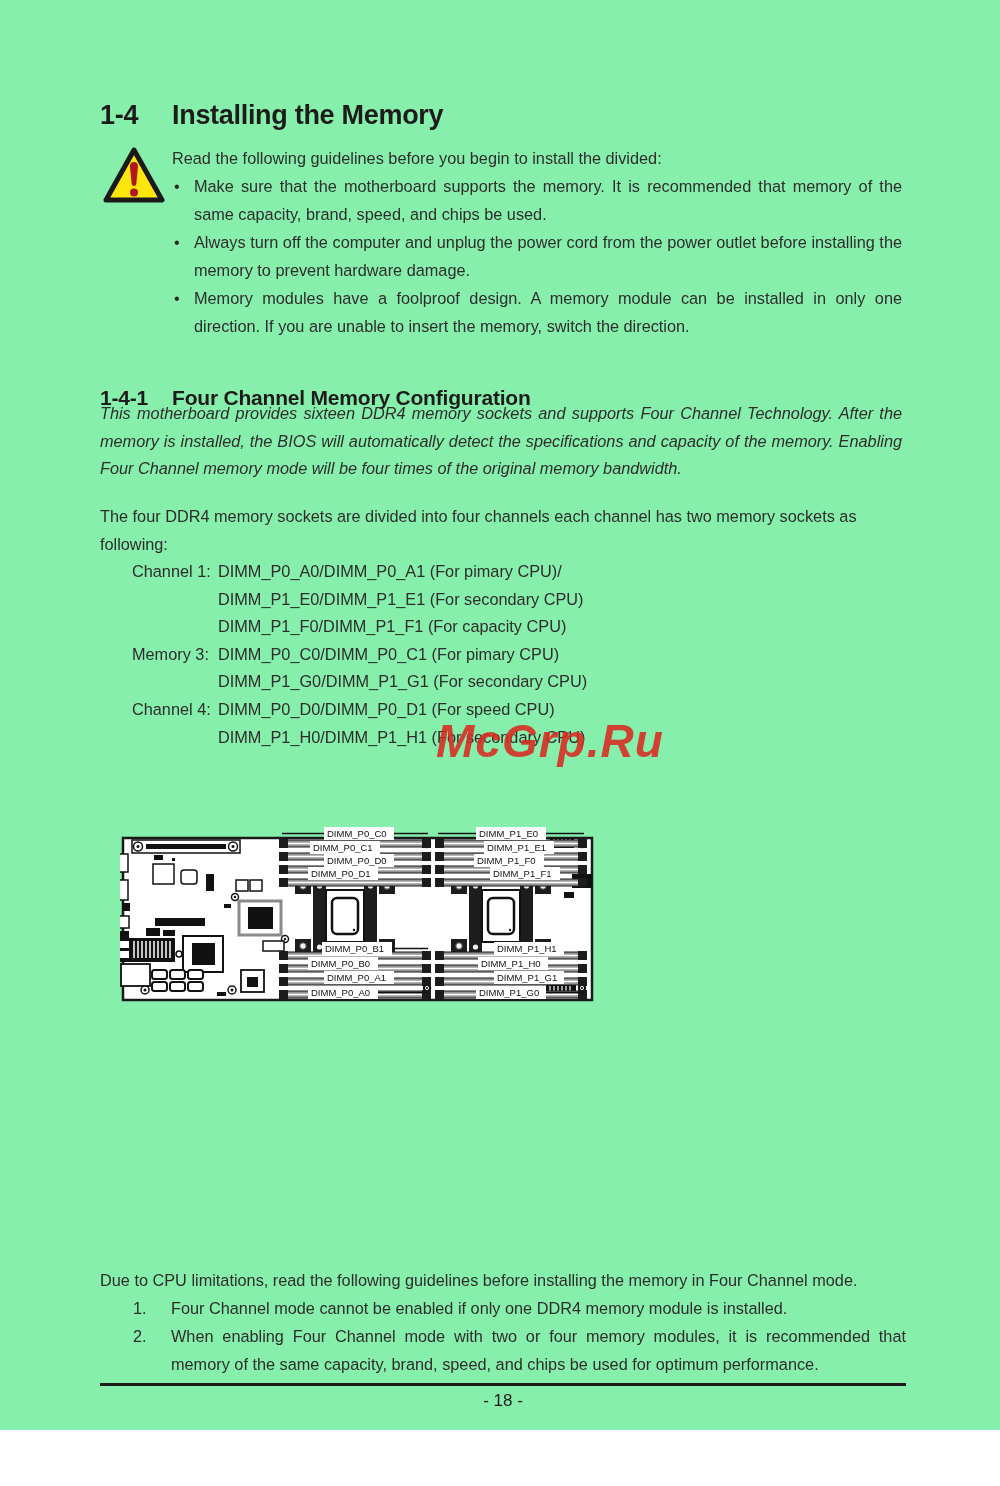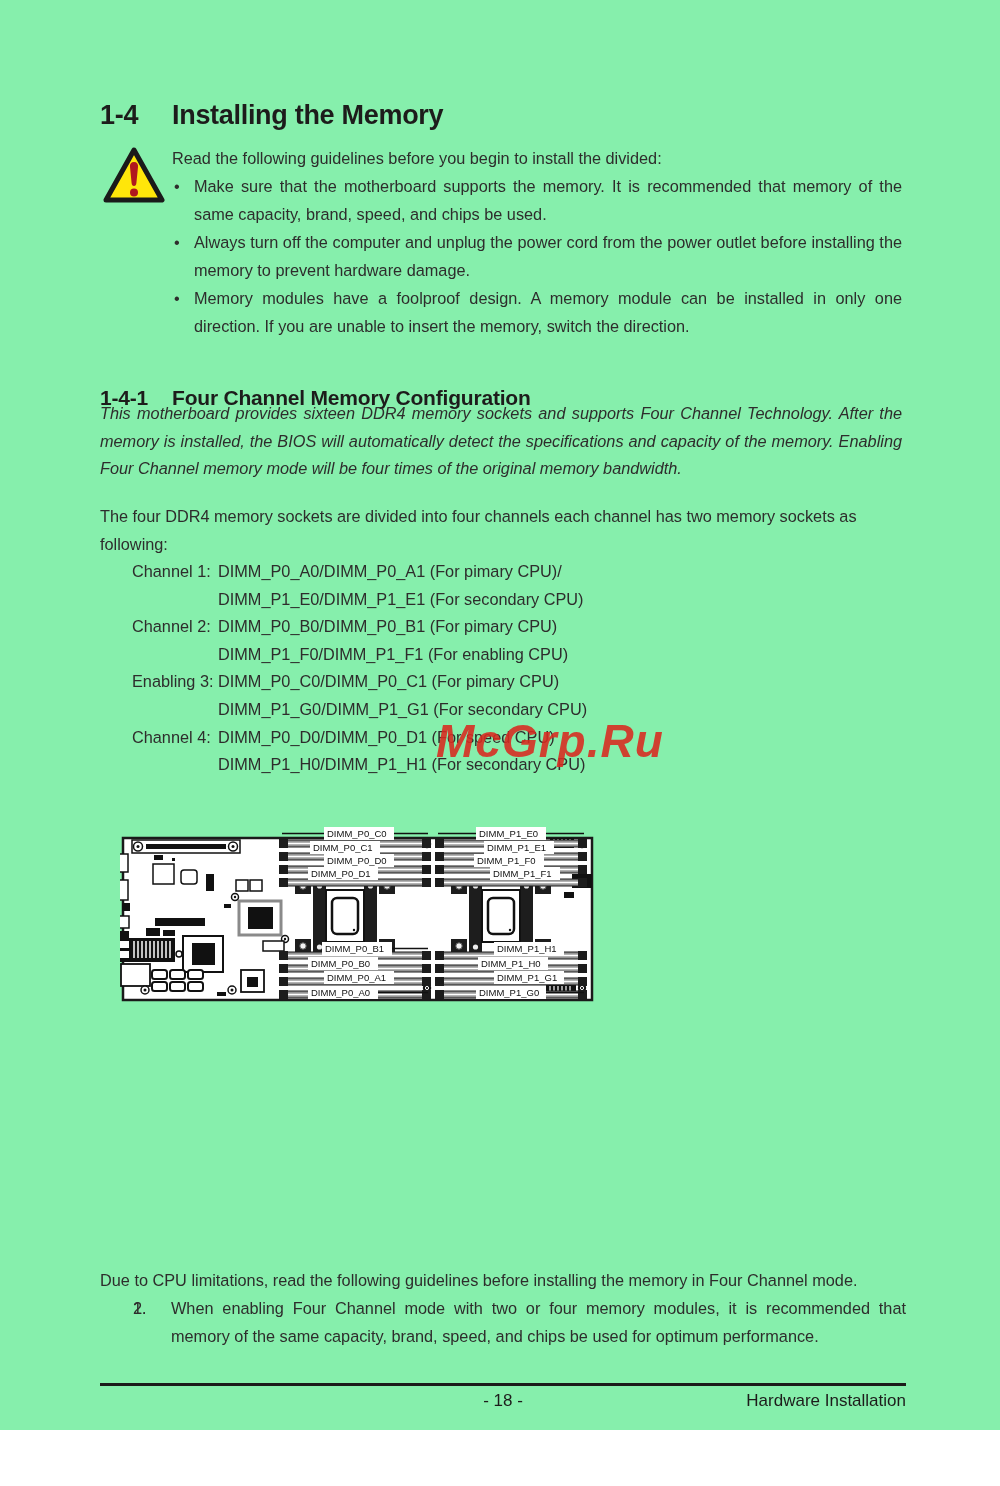--- a/index.html
+++ b/index.html
@@ -76,23 +76,22 @@
   <div class="subsection-row">
     <span class="subsection-num">1-4-1</span><span>Four Channel Memory Configuration</span>
   </div>
 
   <div class="para justify" id="p1">This motherboard provides sixteen DDR4 memory sockets and supports Four Channel Technology. After the memory is installed, the BIOS will automatically detect the specifications and capacity of the memory. Enabling Four Channel memory mode will be four times of the original memory bandwidth.</div>
   <div class="para" id="p2">The four DDR4 memory sockets are divided into four channels each channel has two memory sockets as following:</div>
 
   <div class="channels">
     <div class="channel-row"><span class="channel-prefix">Channel 1:</span><span>DIMM_P0_A0/DIMM_P0_A1 (For pimary CPU)/</span></div>
     <div class="channel-row"><span class="channel-prefix"></span><span>DIMM_P1_E0/DIMM_P1_E1 (For secondary CPU)</span></div>
-    <div class="channel-row"><span class="channel-prefix">Channel 2:</span><span>DIMM_P0_B0/DIMM_P0_B1 (For pimary CPU)</span></div>
-    <div class="channel-row"><span class="channel-prefix"></span><span>DIMM_P1_F0/DIMM_P1_F1 (For enabling CPU)</span></div>
-    <div class="channel-row"><span class="channel-prefix">Enabling 3:</span><span>DIMM_P0_C0/DIMM_P0_C1 (For pimary CPU)</span></div>
+    <div class="channel-row"><span class="channel-prefix"></span><span>DIMM_P1_F0/DIMM_P1_F1 (For capacity CPU)</span></div>
+    <div class="channel-row"><span class="channel-prefix">Memory 3:</span><span>DIMM_P0_C0/DIMM_P0_C1 (For pimary CPU)</span></div>
     <div class="channel-row"><span class="channel-prefix"></span><span>DIMM_P1_G0/DIMM_P1_G1 (For secondary CPU)</span></div>
     <div class="channel-row"><span class="channel-prefix">Channel 4:</span><span>DIMM_P0_D0/DIMM_P0_D1 (For speed CPU)</span></div>
     <div class="channel-row"><span class="channel-prefix"></span><span>DIMM_P1_H0/DIMM_P1_H1 (For secondary CPU)</span></div>
   </div>
 
   <div class="watermark" style="color:#da2a20;margin-left:34px;">McGrp.Ru</div>
 
   <svg class="diagram" viewBox="0 0 480 182">
 
     <rect x="3" y="14" width="469" height="162" fill="#ffffff" stroke="#1a1a1a" stroke-width="2.5"></rect>
@@ -351,24 +350,24 @@
         <text class="dimm-label" x="377" y="157">DIMM_P1_G1</text>
       <rect x="356" y="162" width="70" height="13" fill="#fff"></rect>
         <text class="dimm-label" x="359" y="172">DIMM_P1_G0</text>
     </g>
   </svg>
 
   <div class="notes">
     <div class="note-intro">Due to CPU limitations, read the following guidelines before installing the memory in Four Channel mode.</div>
     <div class="note-row">
       <span class="note-num">1.</span>
+      <span>Four Channel mode cannot be enabled if only one DDR4 memory module is installed.</span>
     </div>
     <div class="note-row">
       <span class="note-num">2.</span>
       <span>When enabling Four Channel mode with two or four memory modules, it is recommended that memory of the same capacity, brand, speed, and chips be used for optimum performance.</span>
     </div>
   </div>
 
   <div class="footer-rule"></div>
   <div class="footer-page">- 18 -</div>
-  <div class="footer-section">Hardware Installation</div>
 
 </div>
 
 </body></html>

